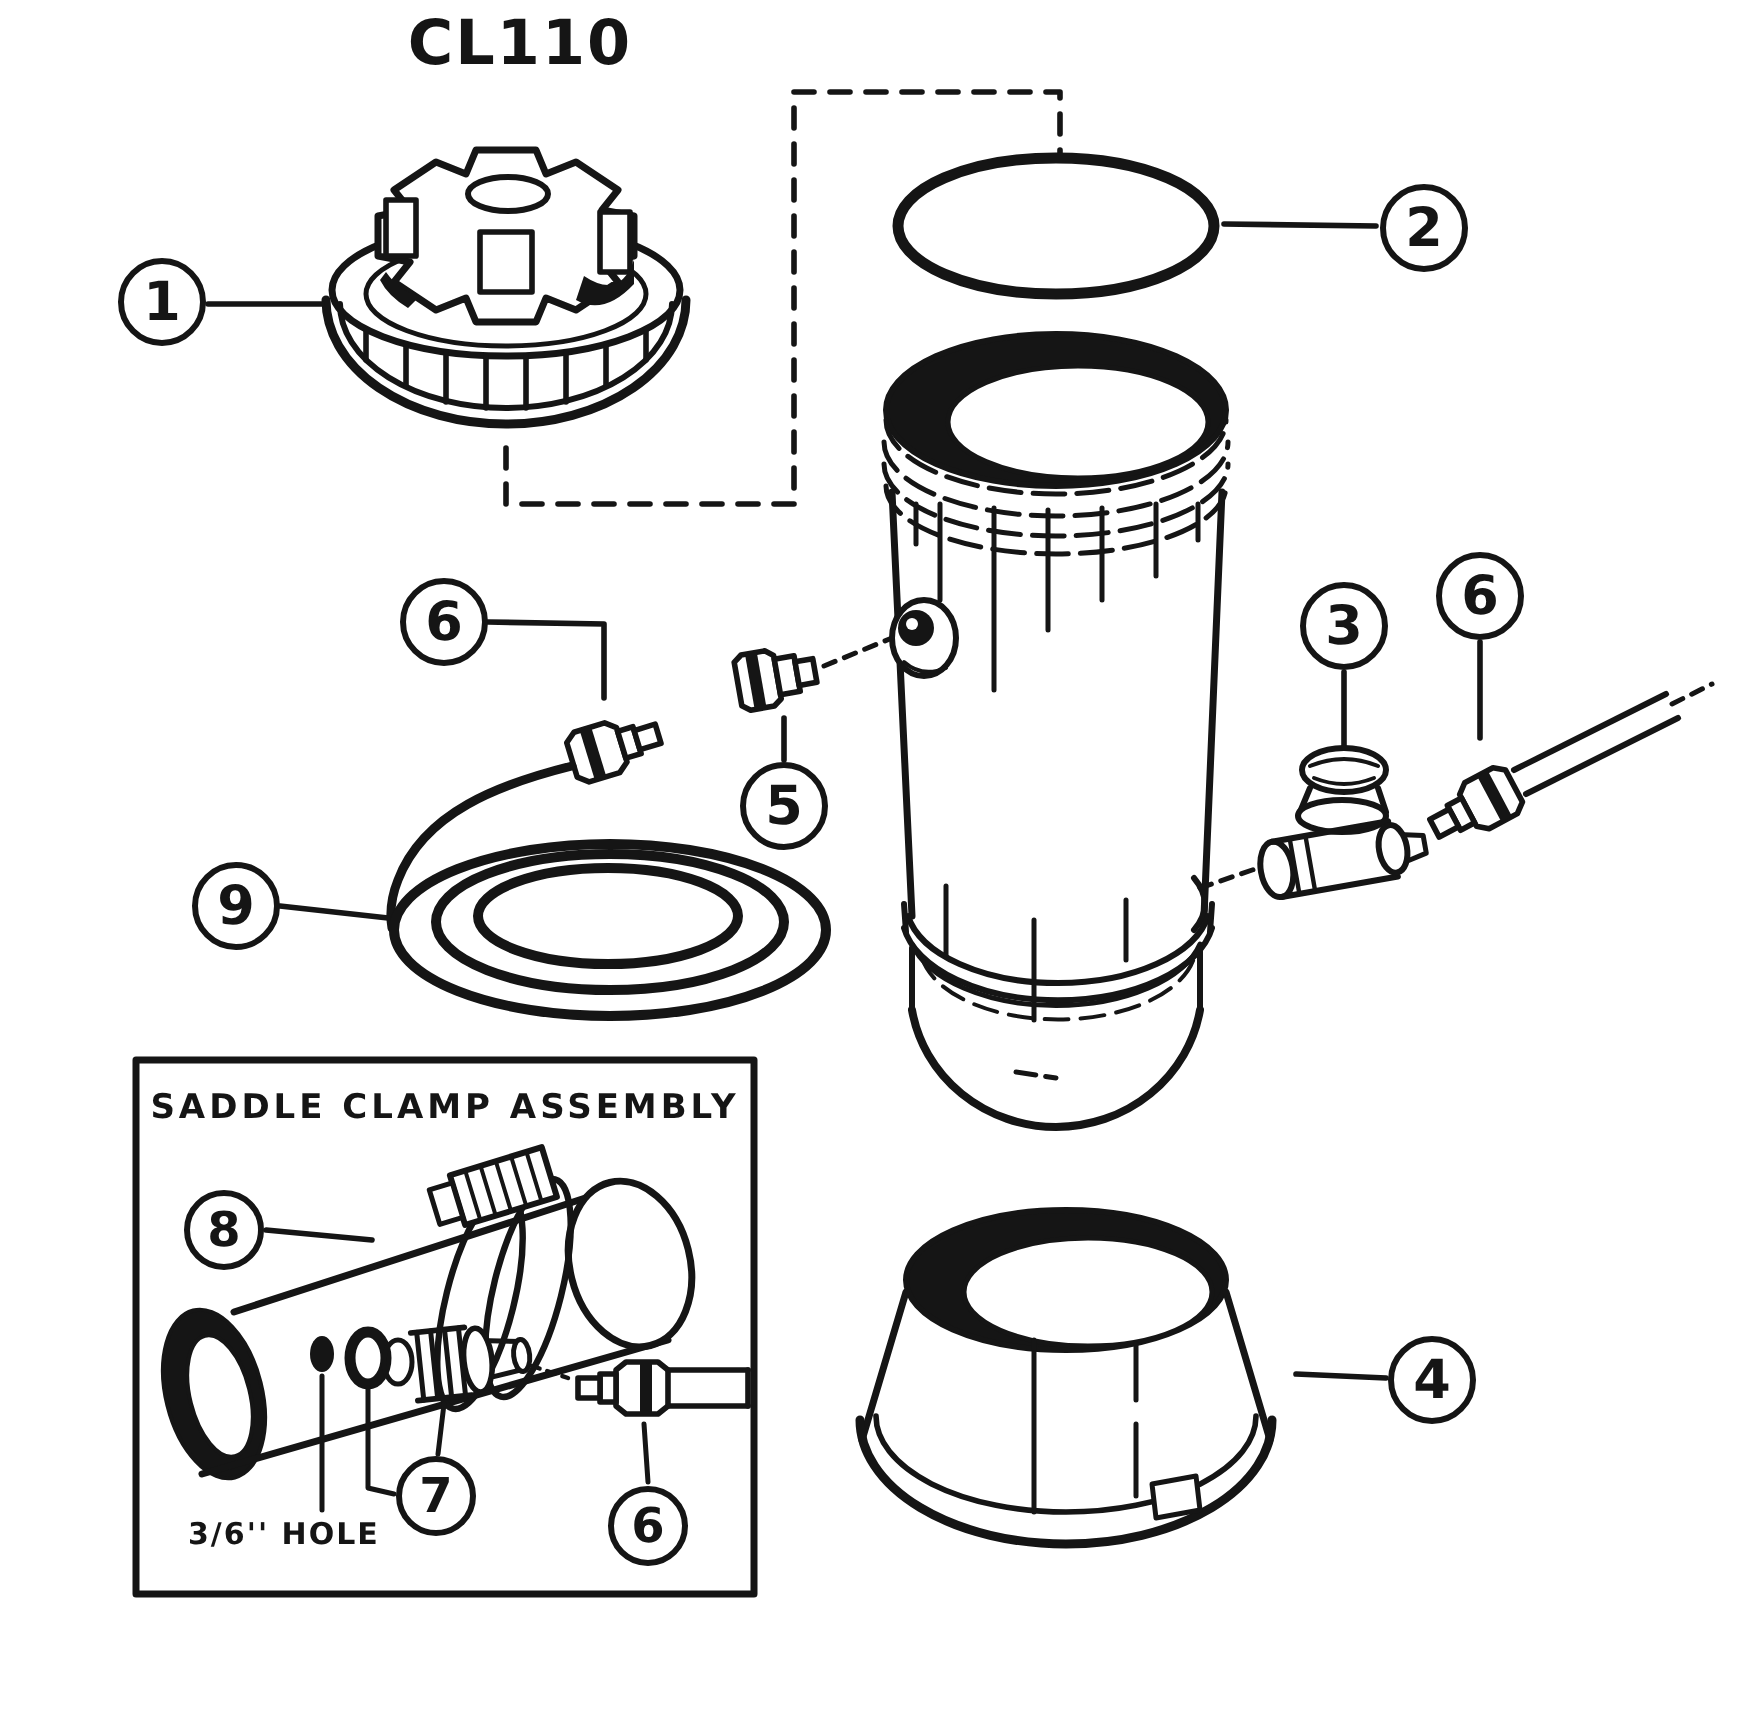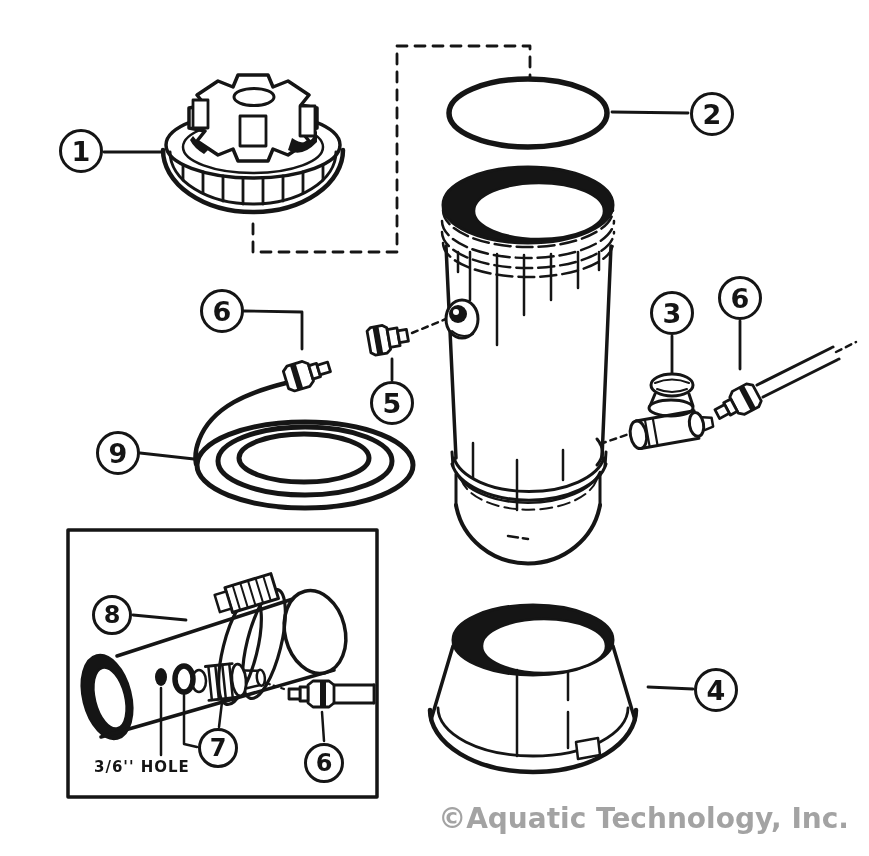--- a/index.html
+++ b/index.html
@@ -227,22 +227,23 @@
 
         <line x1="133" y1="615" x2="186" y2="620" stroke-width="2.8"></line>
         <path d="M184,694 L184,744 L197,747" stroke-width="2.5"></path>
         <line x1="222" y1="702" x2="219" y2="727" stroke-width="2.5"></line>
         <line x1="322" y1="712" x2="324" y2="741" stroke-width="2.5"></line>
         <line x1="161" y1="688" x2="161" y2="755" stroke-width="2.5"></line>
       </g>
     </g>
   </svg>
 
+  <div class="diagram-title">CL110</div>
+  <div class="inset-title">SADDLE CLAMP ASSEMBLY</div>
   <div class="hole-label">3/6'' HOLE</div>
-  <div class="watermark">©Aquatic Technology, Inc.</div>
 
   <div class="callout" style="left:59px;top:129px;">
     <span>1</span>
   </div>
   <div class="callout" style="left:690px;top:92px;">
     <span>2</span>
   </div>
   <div class="callout" style="left:650px;top:291px;">
     <span>3</span>
   </div>

